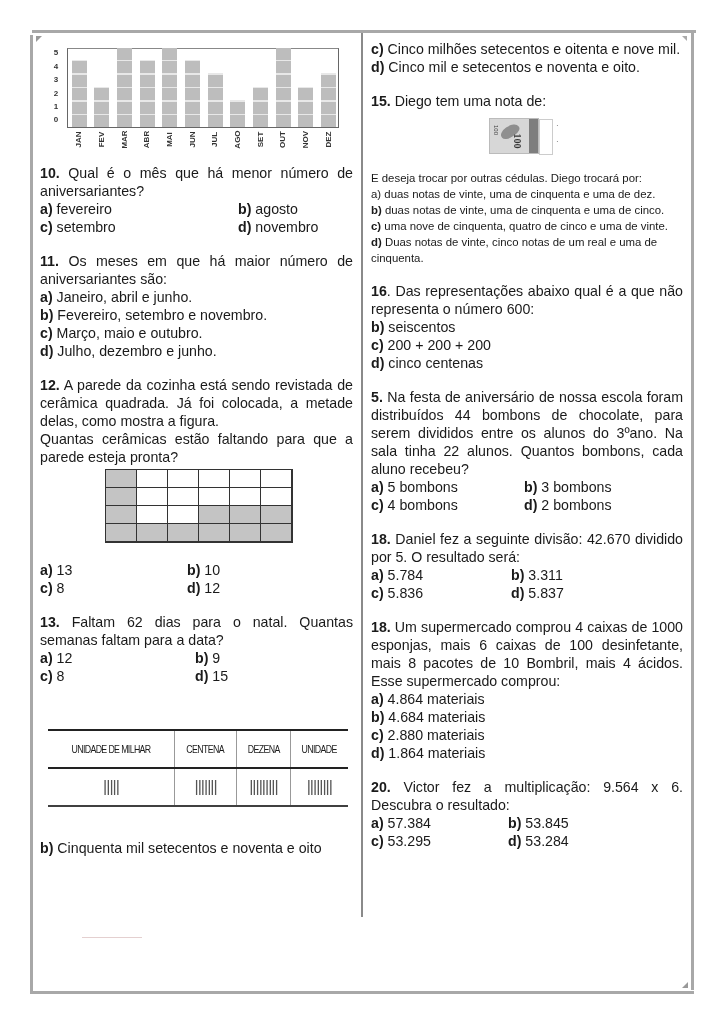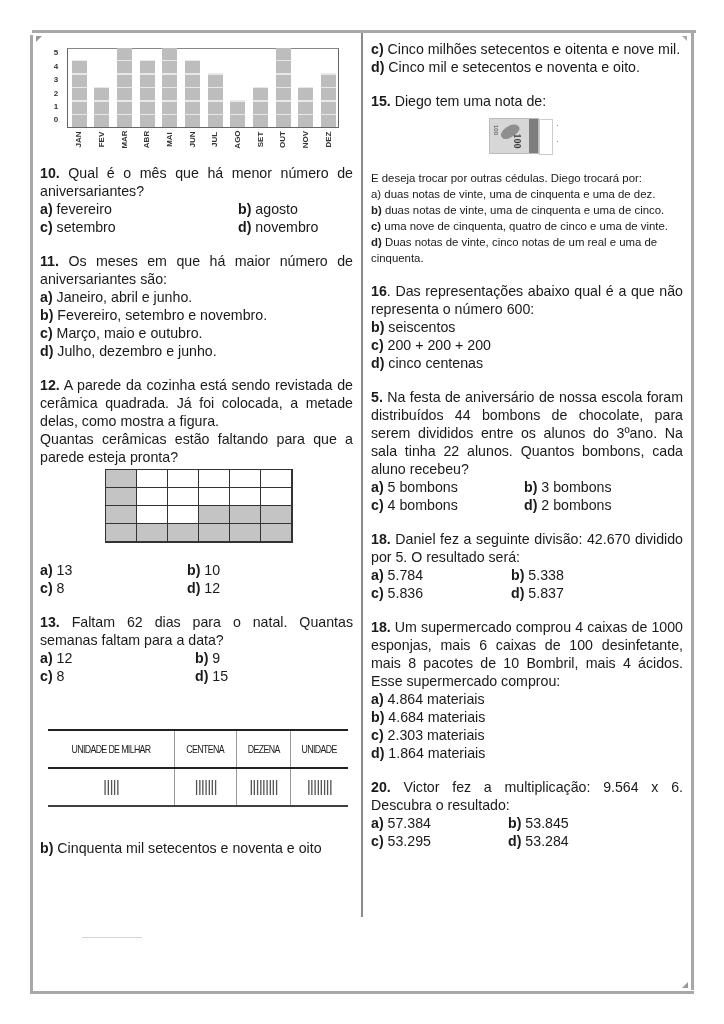--- a/index.html
+++ b/index.html
@@ -270,36 +270,36 @@
   </div>
 
   <div class="gap"></div>
 
   <div class="q">
     <b>18.</b>
     <span>Daniel fez a seguinte divisão: 42.670 dividido por 5. O resultado será:</span>
   </div>
   <div class="opt2">
     <span style="width:140px"><span class="lbl">a)</span> <span>5.784</span></span>
-    <span><span class="lbl">b)</span> <span>5.338</span></span>
+    <span><span class="lbl">b)</span> <span>3.311</span></span>
   </div>
   <div class="opt2">
     <span style="width:140px"><span class="lbl">c)</span> <span>5.836</span></span>
     <span><span class="lbl">d)</span> <span>5.837</span></span>
   </div>
 
   <div class="gap"></div>
 
   <div class="q">
     <b>18.</b>
     <span>Um supermercado comprou 4 caixas de 1000 esponjas, mais 6 caixas de 100 desinfetante, mais 8 pacotes de 10 Bombril, mais 4 ácidos. Esse supermercado comprou:</span>
   </div>
   <span class="opt"><span class="lbl">a)</span> <span>4.864 materiais</span></span>
   <span class="opt"><span class="lbl">b)</span> <span>4.684 materiais</span></span>
-  <span class="opt"><span class="lbl">c)</span> <span>2.303 materiais</span></span>
+  <span class="opt"><span class="lbl">c)</span> <span>2.880 materiais</span></span>
   <span class="opt"><span class="lbl">d)</span> <span>1.864 materiais</span></span>
 
   <div class="gap"></div>
 
   <div class="q">
     <b>20.</b>
     <span>Victor fez a multiplicação: 9.564 x 6. Descubra o resultado:</span>
   </div>
   <div class="opt2">
     <span style="width:137px"><span class="lbl">a)</span> <span>57.384</span></span>

